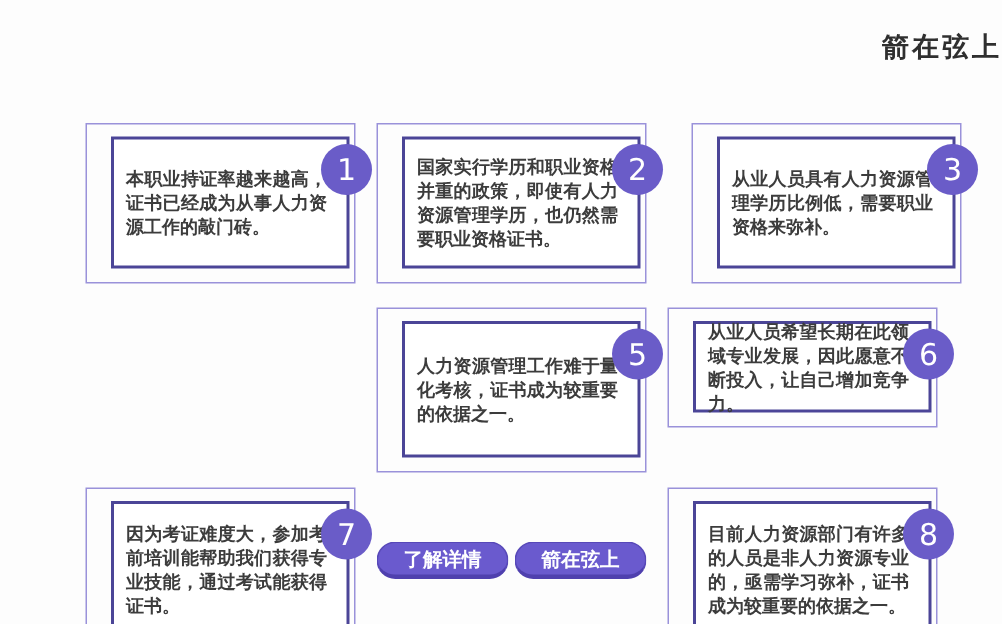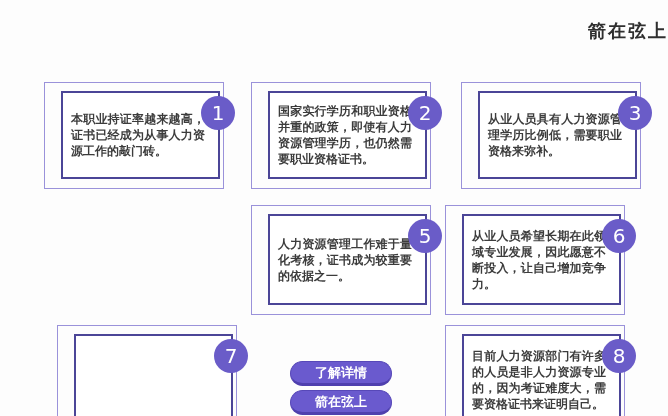--- a/index.html
+++ b/index.html
@@ -16,26 +16,26 @@
     position: absolute;
     top: 19px; left: 0; right: 0;
     text-align: right;
     font-size: 18px;
     font-weight: bold;
     letter-spacing: 2px;
     color: #2f2f2f;
   }
 
   .card { position: absolute; width: 180px; }
-  .c1 { left: 44px;  top: 82px;  height: 107px; text-decoration: underline; }
+  .c1 { left: 57px;  top: 82px;  height: 107px; text-decoration: underline; }
   .c2 { left: 251px; top: 82px;  height: 107px; text-decoration: underline; }
   .c3 { left: 445px; top: 82px;  height: 107px; margin-left: 16px; }
   .c4 { left: 57px;  top: 205px; height: 110px; }
   .c5 { left: 251px; top: 205px; height: 110px; }
-  .c6 { left: 445px; top: 205px; height: 110px; }
+  .c6 { left: 445px; top: 205px; height: 80px; }
   .c7 { left: 57px;  top: 325px; height: 110px; }
   .c8 { left: 445px; top: 325px; height: 110px; }
 
   .frame {
     position: absolute; inset: 0;
     border: 1px solid #9a92da;
     background: transparent;
   }
   .inner {
     position: absolute;
@@ -67,21 +67,21 @@
     font-family: "DejaVu Sans", sans-serif;
   }
 
   .btn-col {
     position: absolute;
     left: 251px; top: 325px;
     width: 180px;
     box-sizing: border-box;
     padding-top: 36px;
     display: flex;
-    flex-direction: column;
+    flex-direction: row;
     align-items: center;
     gap: 4px;
   }
   .cta {
     width: 102px; height: 25px;
     border-radius: 13px;
     background: #6a5ace;
     border: 1px solid #5748b8;
     border-bottom: 3px solid #4f40ae;
     color: #ffffff;
@@ -137,28 +137,29 @@
     <div class="frame"></div>
     <div class="inner">
       <p class="txt">从业人员希望长期在此领域专业发展，因此愿意不断投入，让自己增加竞争力。</p>
       <div class="badge">6</div>
     </div>
   </div>
 
   <div class="card c7">
     <div class="frame"></div>
     <div class="inner">
+      <p class="txt">因为考证难度大，参加考前培训能帮助我们获得专业技能，通过考试能获得证书。</p>
       <div class="badge">7</div>
     </div>
   </div>
 
   <div class="card c8">
     <div class="frame"></div>
     <div class="inner">
-      <p class="txt">目前人力资源部门有许多的人员是非人力资源专业的，因为考证难度大，需要资格证书来证明自己。</p>
+      <p class="txt">目前人力资源部门有许多的人员是非人力资源专业的，亟需学习弥补，证书成为较重要的依据之一。</p>
       <div class="badge">8</div>
     </div>
   </div>
 
   <div class="btn-col">
     <button class="cta">了解详情</button>
     <button class="cta">箭在弦上</button>
   </div>
 
 </div>

